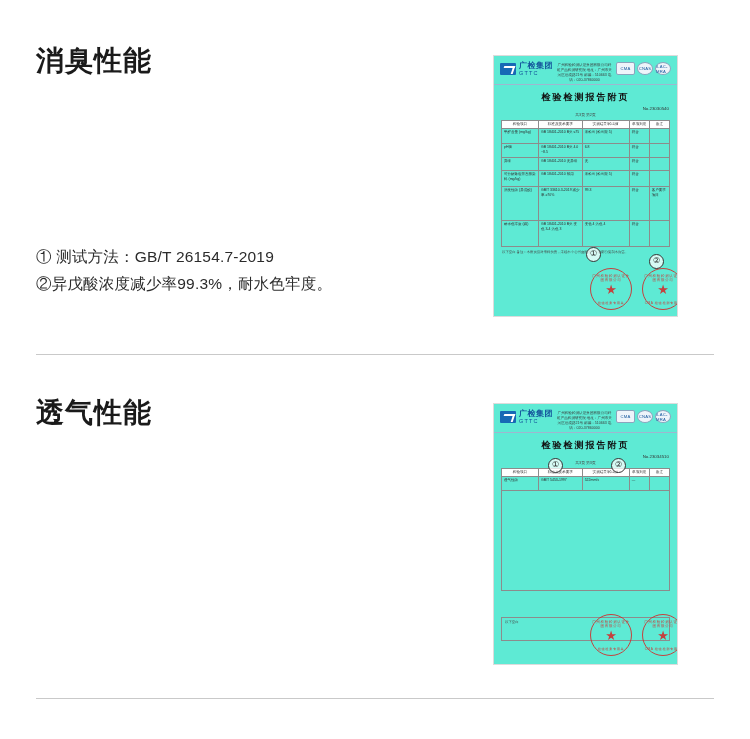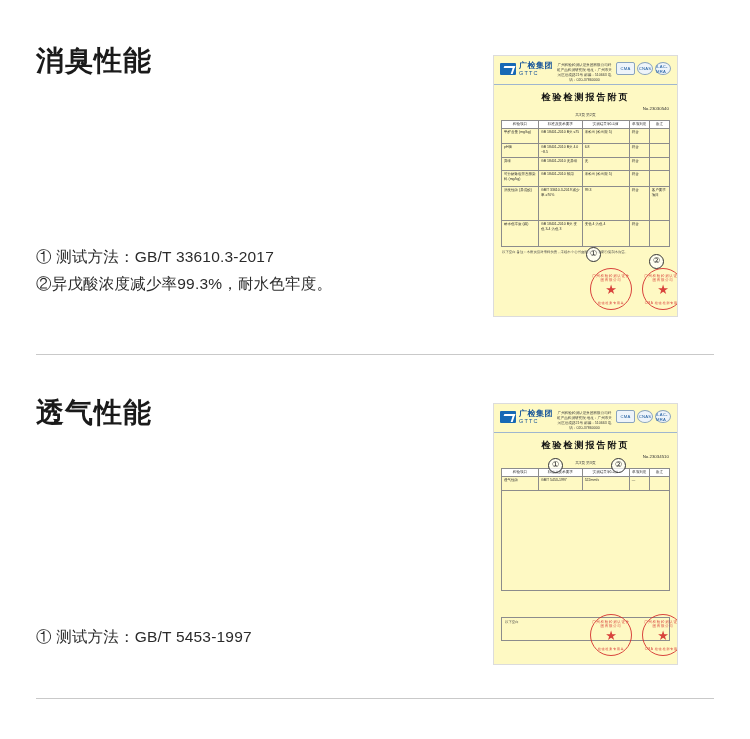--- a/index.html
+++ b/index.html
@@ -52,21 +52,21 @@
     position: absolute;
     left: 36px;
     right: 36px;
     height: 1px;
     background: #c9c9c9;
   }
 
   
   .cert {
     position: absolute;
-    background: #fef9c3;
+    background: #5eead4;
     border: 1px solid #dcdcdc;
     box-sizing: border-box;
     overflow: hidden;
     font-family: "Liberation Sans", sans-serif;
   }
   .cert-head {
     display: flex;
     align-items: flex-start;
     justify-content: space-between;
     padding: 6px 6px 2px 6px;
@@ -246,21 +246,21 @@
 </head>
 <body>
 
 <div class="page">
 
   <div class="section" style="position:absolute; left:0; top:0; width:750px; height:355px;">
     <div class="section-inner">
       <h2 class="sec-title" style="position:absolute; left:36px; top:44px;">消臭性能</h2>
 
       <div class="notes" style="position:absolute; left:36px; top:243px; width:440px;">
-        <div class="note-line">① 测试方法：GB/T 33610.3-2017</div>
+        <div class="note-line">① 测试方法：GB/T 26154.7-2019</div>
         <div class="note-line">②异戊酸浓度减少率99.3%，耐水色牢度。</div>
       </div>
 
       <div class="cert" style="left:493px; top:55px; width:185px; height:262px;">
 
         <div class="cert-head">
           <div class="logo-wrap">
             <div class="logo-mark"></div>
             <div>
               <div class="logo-cn">广检集团</div>
@@ -377,21 +377,20 @@
     </div>
 
     <div class="divider" style="top:354px;"></div>
   </div>
 
   <div class="section" style="position:absolute; left:0; top:335px; width:750px; height:384px;">
     <div class="section-inner">
       <h2 class="sec-title" style="position:absolute; left:36px; top:61px;">透气性能</h2>
 
       <div class="notes" style="position:absolute; left:36px; top:288px; width:440px;">
-        <div class="note-line">① 测试方法：GB/T 5453-1997</div>
       </div>
 
       <div class="cert" style="left:493px; top:68px; width:185px; height:262px;">
 
         <div class="cert-head">
           <div class="logo-wrap">
             <div class="logo-mark"></div>
             <div>
               <div class="logo-cn">广检集团</div>
               <div class="logo-en">GTTC</div>

